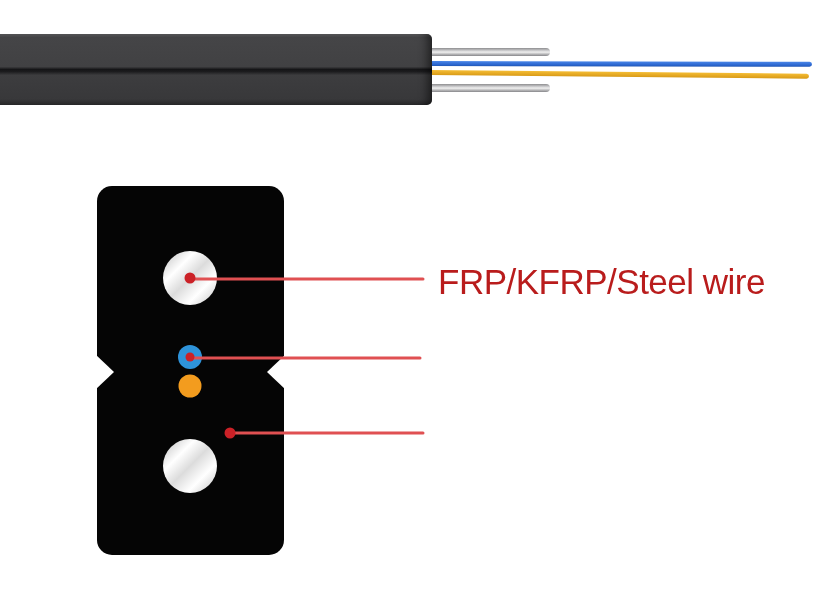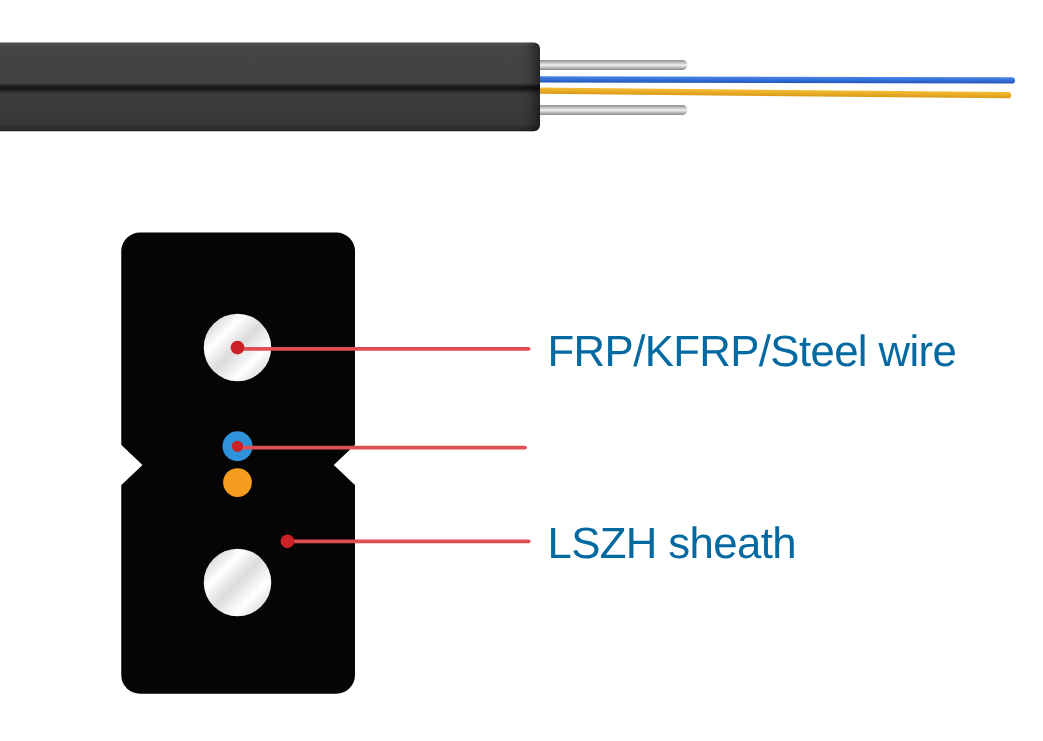--- a/index.html
+++ b/index.html
@@ -60,21 +60,21 @@
   
   .diagram-svg { position: absolute; left: 0; top: 0; }
 
   .diagram-label {
     position: absolute;
     left: 438px;
     height: 38px;
     line-height: 38px;
     font-size: 35px;
     letter-spacing: -0.5px;
-    color: #0369a1;
+    color: #b91c1c;
     white-space: nowrap;
   }
   .diagram-label.l1 { top: 263px; }
   .diagram-label.l2 { top: 342px; }
   .diagram-label.l3 { top: 416px; }
 </style>
 </head>
 <body>
 
 <div class="stage">
@@ -112,15 +112,14 @@
     <line x1="193" y1="279" x2="423" y2="279" stroke-width="3" stroke-linecap="round" stroke="#e05052"></line>
     <line x1="193" y1="358" x2="420" y2="358" stroke-width="3" stroke-linecap="round" stroke="#e05052"></line>
     <line x1="233" y1="433" x2="423" y2="433" stroke-width="3" stroke-linecap="round" stroke="#e05052"></line>
 
     <circle cx="190" cy="278" r="5.5" fill="#cb2127"></circle>
     <circle cx="190" cy="357" r="4.5" fill="#cb2127"></circle>
     <circle cx="230" cy="433" r="5.5" fill="#cb2127"></circle>
   </svg>
 
   <div class="diagram-label l1">FRP/KFRP/Steel wire</div>
-  <div class="diagram-label l3">LSZH sheath</div>
 
 </div>
 
 </body></html>

